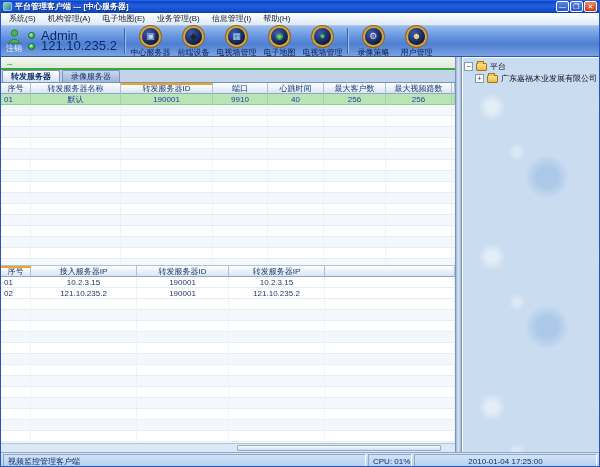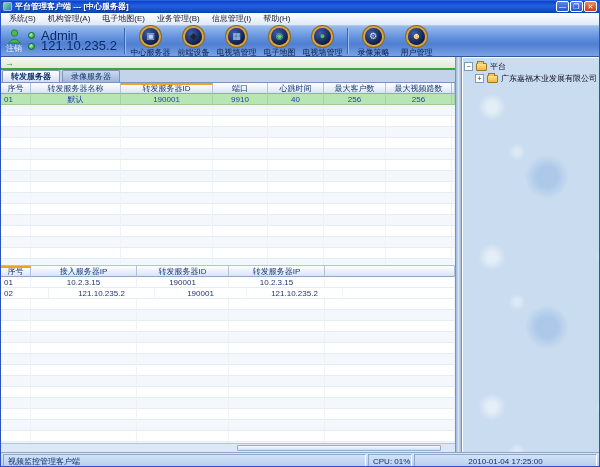--- a/index.html
+++ b/index.html
@@ -358,21 +358,21 @@
             <span class="hcell fillc"></span>
           </div>
           <div class="trow tdata">
             <span class="tcell" style="width: 30px;">01</span>
             <span class="tcell" style="width: 106px;">10.2.3.15</span>
             <span class="tcell" style="width: 92px;">190001</span>
             <span class="tcell" style="width: 96px;">10.2.3.15</span>
             <span class="tcell fillc"></span>
           </div>
           <div class="trow tdata">
-            <span class="tcell" style="width: 48px;">02</span>
+            <span class="tcell" style="width: 30px;">02</span>
             <span class="tcell" style="width: 106px;">121.10.235.2</span>
             <span class="tcell" style="width: 92px;">190001</span>
             <span class="tcell" style="width: 96px;">121.10.235.2</span>
             <span class="tcell fillc"></span>
           </div>
           <div class="trow tempty">
             <span class="ecell" style="width: 30px;"></span>
             <span class="ecell" style="width: 106px;"></span>
             <span class="ecell" style="width: 92px;"></span>
             <span class="ecell" style="width: 96px;"></span>

